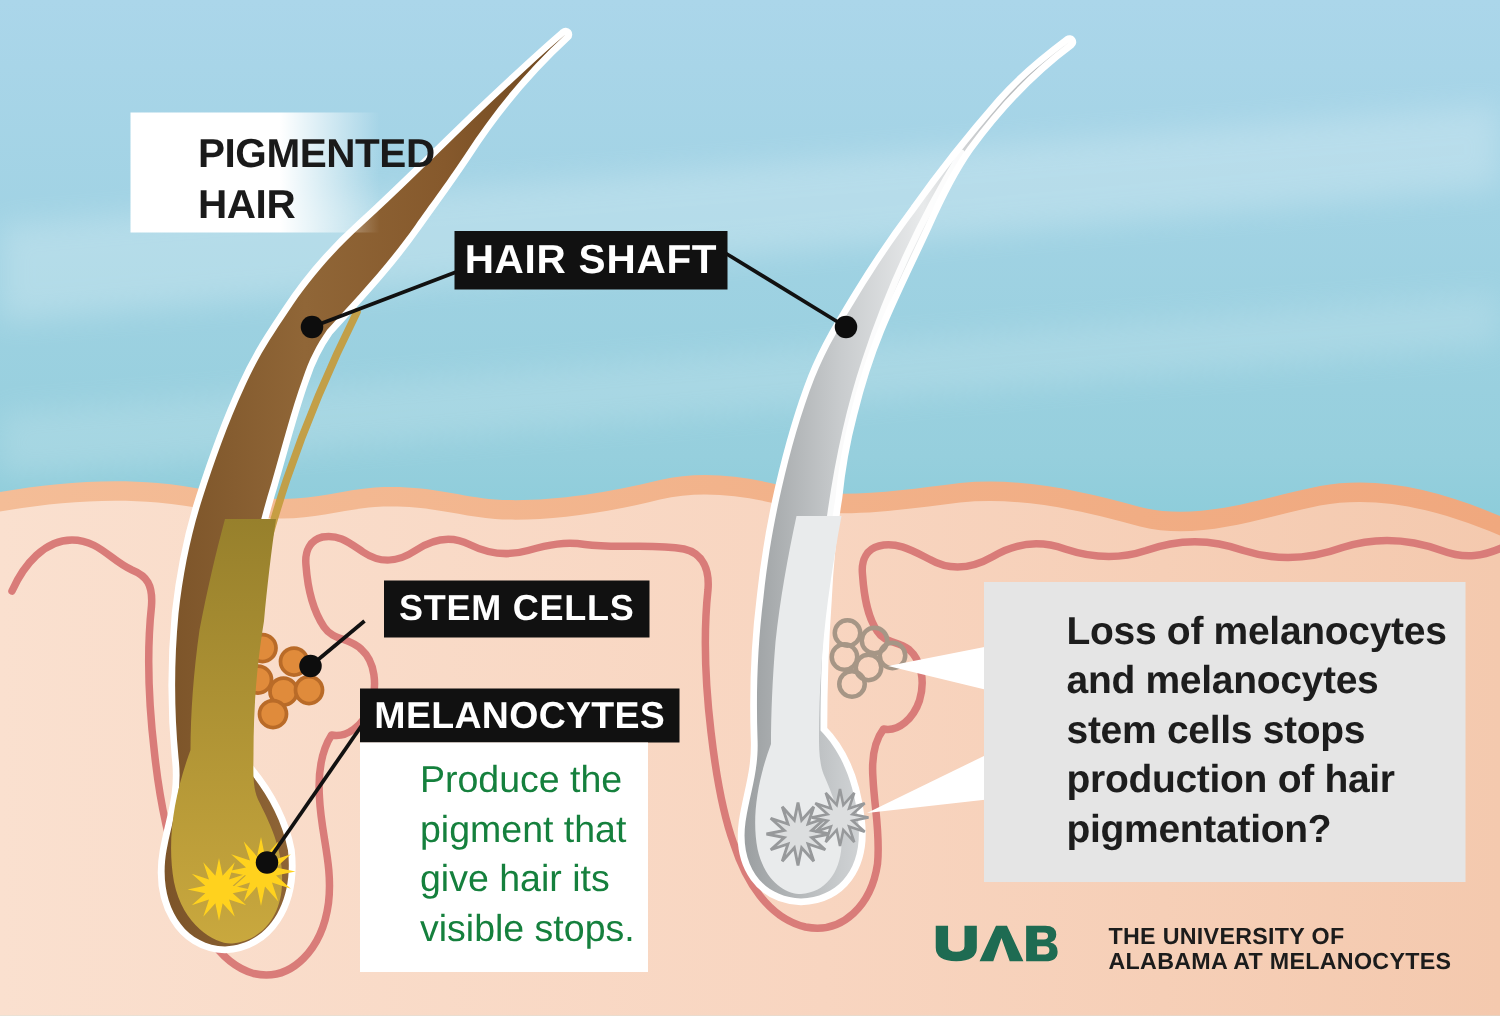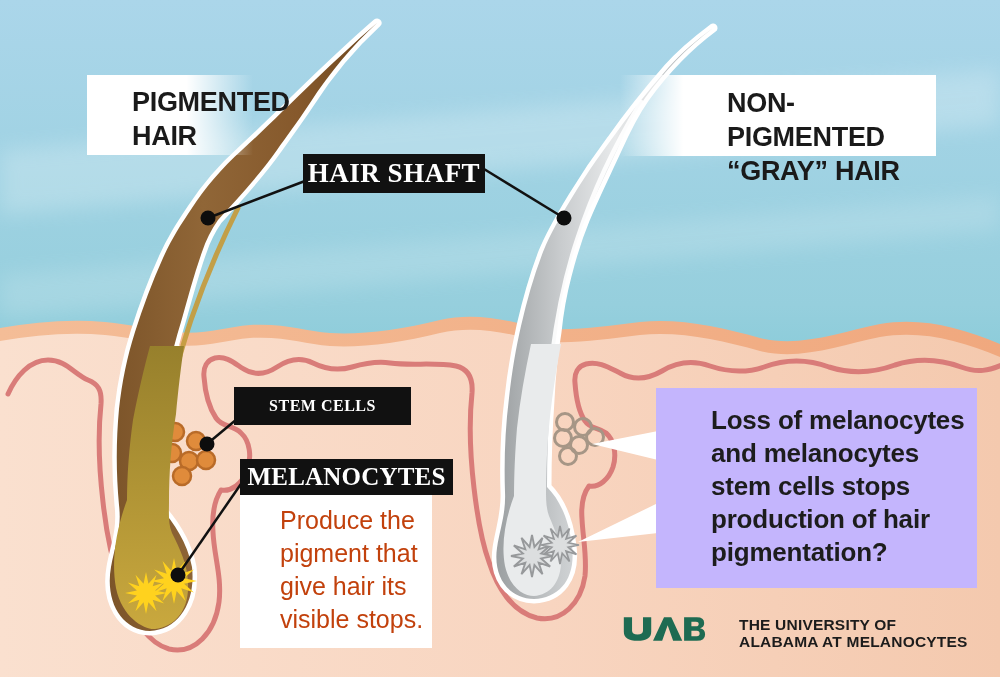--- a/index.html
+++ b/index.html
@@ -3,44 +3,44 @@
 <meta charset="utf-8">
 <style>
   html,body{margin:0;padding:0;background:#ffffff;}
   .stage{
     position:relative;width:1000px;height:677px;overflow:hidden;
     font-family:"Liberation Sans",sans-serif;
     -webkit-font-smoothing:antialiased;
   }
   .stage svg.scene{position:absolute;left:0;top:0;}
   .overlay{position:absolute;box-sizing:border-box;}
-  .blackbox{background:#111111;color:#ffffff;font-weight:bold;text-align:center;font-family:Liberation Serif, serif;}
+  .blackbox{background:#111111;color:#ffffff;font-weight:bold;text-align:center;}
   .line{display:block;margin-left:27px;}
   .box-pigmented{
     left:87px;top:75px;width:166px;height:80px;
     background:linear-gradient(90deg,#ffffff 0%,#ffffff 60%,rgba(255,255,255,0) 100%);
     color:#1a1a1a;font-weight:bold;font-size:27px;line-height:34px;letter-spacing:-0.3px;
     padding:10px 0 0 18px;
   }
   .box-nonpigmented{
     left:620px;top:75px;width:316px;height:81px;
     background:linear-gradient(90deg,rgba(255,255,255,0) 0%,#ffffff 20%);
     color:#1a1a1a;font-weight:bold;font-size:27px;line-height:34px;letter-spacing:-0.3px;
     padding:11px 0 0 80px;
   }
   .box-hairshaft{left:303px;top:154px;width:182px;height:39px;font-size:27px;line-height:39px;letter-spacing:0.5px;}
-  .box-stemcells{left:234px;top:387px;width:177px;height:38px;font-size:16px;line-height:38px;letter-spacing:0.5px;}
+  .box-stemcells{left:256px;top:387px;width:177px;height:38px;font-size:24px;line-height:38px;letter-spacing:0.5px;}
   .box-melanocytes{left:240px;top:459px;width:213px;height:36px;font-size:25px;line-height:36px;letter-spacing:0.2px;text-align:center;}
   .box-desc{
     left:240px;top:495px;width:192px;height:153px;background:#ffffff;
-    color:#c2410c;font-size:25px;line-height:33px;font-weight:normal;
+    color:#15803d;font-size:25px;line-height:33px;font-weight:normal;
     padding:9px 0 0 13px;
   }
   .box-note{
-    left:656px;top:388px;width:321px;height:200px;background:#c4b5fd;
+    left:656px;top:388px;width:321px;height:200px;background:#e5e5e5;
     color:#1d1d1d;font-weight:bold;font-size:26px;line-height:33px;letter-spacing:-0.2px;
     padding:16px 0 0 28px;
   }
   .logo{
     left:622px;top:614px;display:flex;align-items:flex-start;gap:6px;
   }
   .logo .uab-text{font-weight:bold;font-size:15.5px;line-height:17px;letter-spacing:0.2px;color:#1c1c1c;padding-top:2px;}
 </style>
 </head>
 <body>
@@ -147,24 +147,20 @@
       <circle cx="207" cy="444" r="7.5"></circle>
       <circle cx="178" cy="575" r="7.5"></circle>
     </g>
   </svg>
 
   <div class="overlay box-pigmented">
     <span class="line">PIGMENTED</span>
     <span class="line">HAIR</span>
   </div>
 
-  <div class="overlay box-nonpigmented">
-    <span class="line">NON-PIGMENTED</span>
-    <span class="line">“GRAY” HAIR</span>
-  </div>
 
   <div class="overlay blackbox box-hairshaft">HAIR SHAFT</div>
 
   <div class="overlay blackbox box-stemcells">STEM CELLS</div>
 
   <div class="overlay blackbox box-melanocytes">MELANOCYTES</div>
 
   <div class="overlay box-desc">
     <span class="line">Produce the</span>
     <span class="line">pigment that</span>

